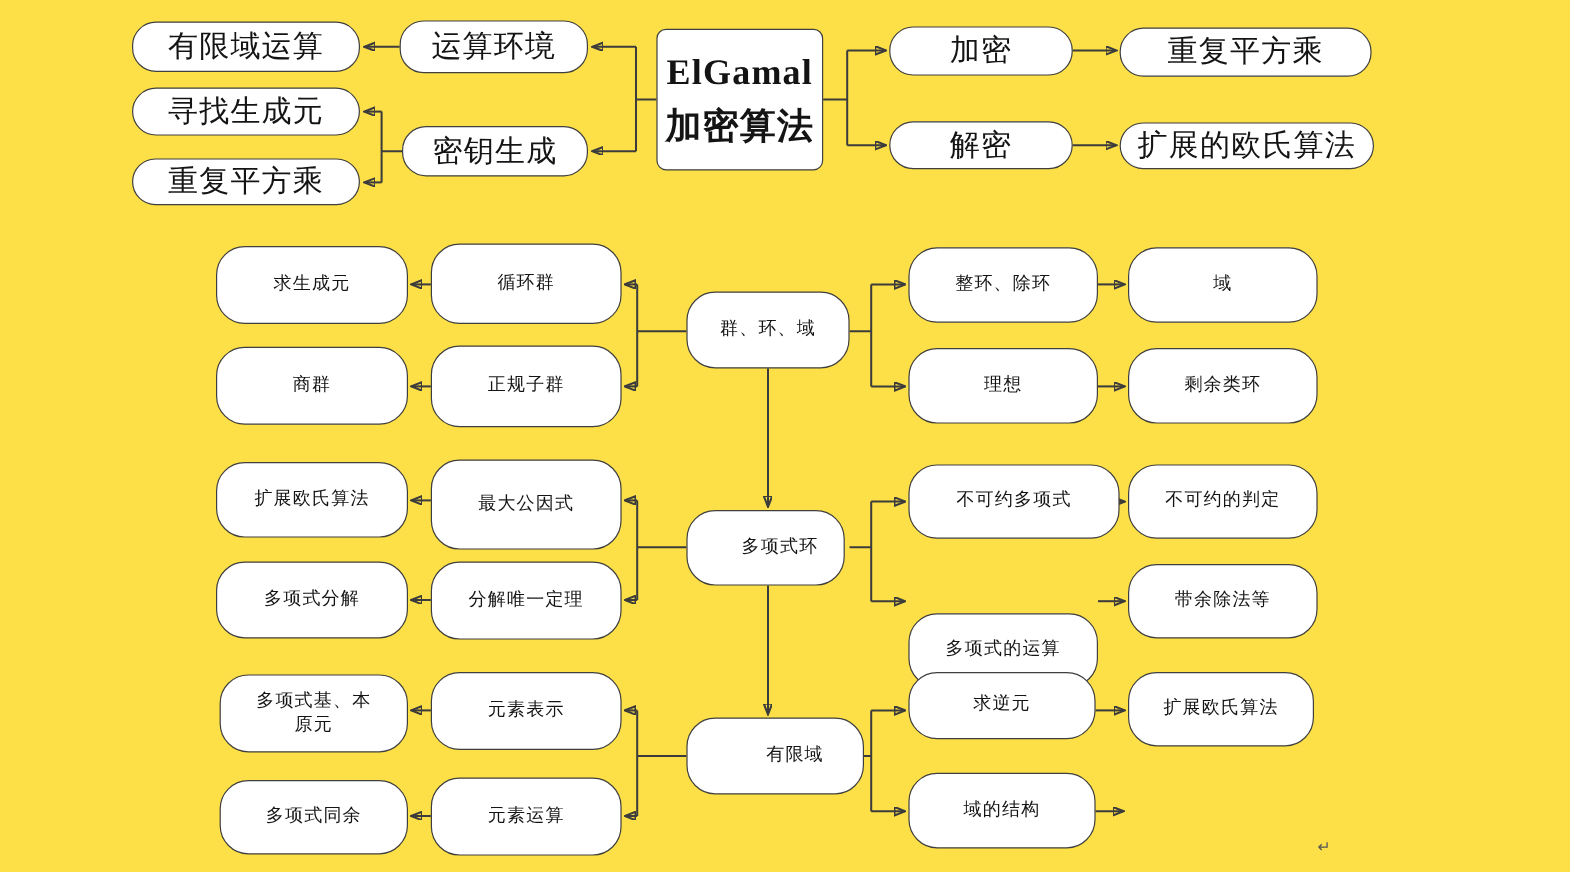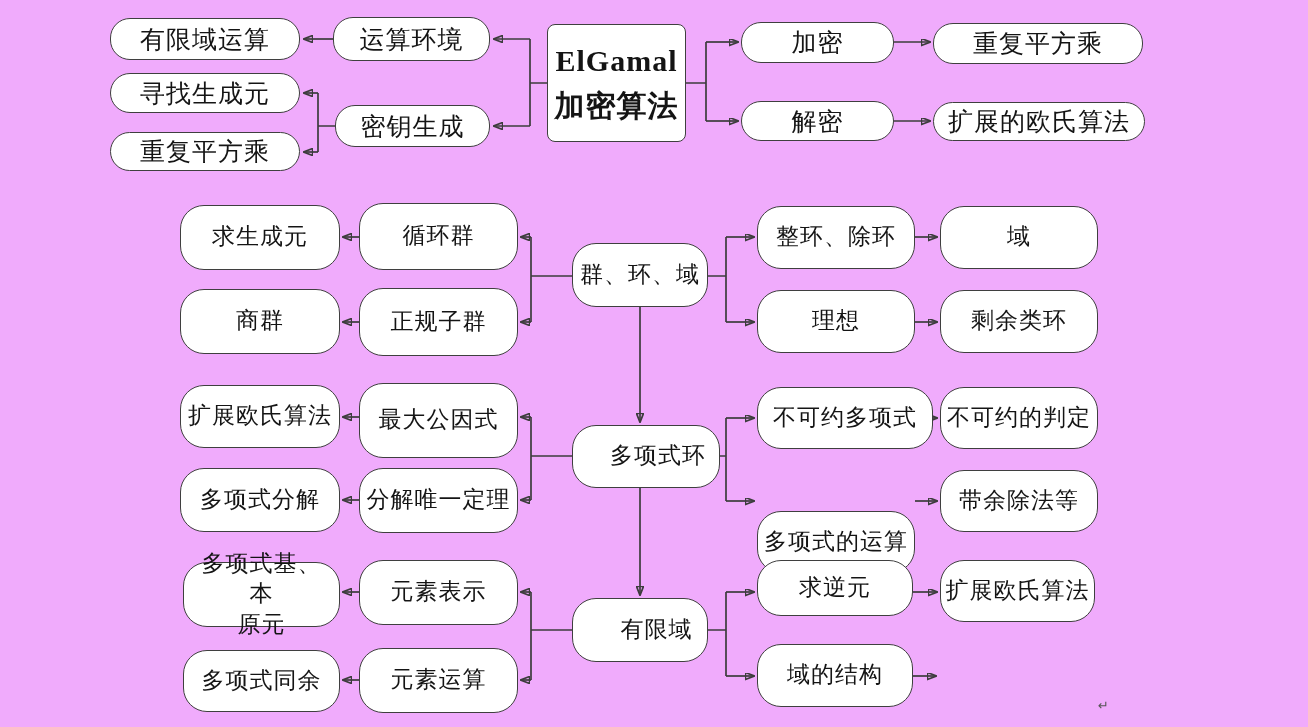--- a/index.html
+++ b/index.html
@@ -1,39 +1,39 @@
 <!DOCTYPE html>
 <html><head>
 <meta charset="utf-8">
 <style>
   html,body{margin:0;padding:0;background:#f3f3f3;}
   .canvas{
     position:relative;
     width:1308px;height:727px;
-    background:#f0abfc;
+    background:#fde047;
     overflow:hidden;
     font-family:"Liberation Serif","DejaVu Serif",serif;
     color:#141414;
   }
   .edges{position:absolute;left:0;top:0;width:1308px;height:727px;}
   .edges path{stroke:#3c3c3c;stroke-width:1.7;fill:none;}
   .nd{
     position:absolute;
     box-sizing:border-box;
     border:1.8px solid #3f3f3f;
     background:#ffffff;
     display:flex;flex-direction:column;
     align-items:center;justify-content:center;
     text-align:center;
     line-height:1.32;
     letter-spacing:1px;
     white-space:nowrap;
   }
   .pill{border-radius:20px;font-size:25px;}
-  .bx{border-radius:24px;font-size:23px;}
+  .bx{border-radius:24px;font-size:15px;}
   .bx.wrap{white-space:normal;padding:0 8px;}
   .root{border-radius:8px;font-size:30px;line-height:1.5;font-weight:bold;}
   .pmark{
     position:absolute;left:1098px;top:698px;
     font-size:13px;color:#555;letter-spacing:0;
     font-family:"Liberation Sans","DejaVu Sans",sans-serif;
   }
 </style>
 </head>
 <body>
@@ -161,21 +161,21 @@
   <div class="nd bx" style="left:940px;top:290px;width:158px;height:63px;">
       <span>剩余类环</span>
     </div>
 
   <div class="nd bx" style="left:180px;top:385px;width:160px;height:63px;">
       <span>扩展欧氏算法</span>
     </div>
   <div class="nd bx" style="left:359px;top:383px;width:159px;height:75px;">
       <span>最大公因式</span>
     </div>
-  <div class="nd bx" style="left:572px;top:425px;width:148px;height:63px;padding-left:24px;">
+  <div class="nd bx" style="left:572px;top:425px;width:132px;height:63px;padding-left:24px;">
       <span>多项式环</span>
     </div>
   <div class="nd bx" style="left:757px;top:387px;width:176px;height:62px;">
       <span>不可约多项式</span>
     </div>
   <div class="nd bx" style="left:940px;top:387px;width:158px;height:62px;">
       <span>不可约的判定</span>
     </div>
   <div class="nd bx" style="left:180px;top:468px;width:160px;height:64px;">
       <span>多项式分解</span>
@@ -190,21 +190,21 @@
       <span>带余除法等</span>
     </div>
 
   <div class="nd bx wrap" style="left:183px;top:562px;width:157px;height:65px;">
     <span>多项式基、本</span>
     <span>原元</span>
   </div>
   <div class="nd bx" style="left:359px;top:560px;width:159px;height:65px;">
       <span>元素表示</span>
     </div>
-  <div class="nd bx" style="left:572px;top:598px;width:136px;height:64px;padding-left:33px;">
+  <div class="nd bx" style="left:572px;top:598px;width:148px;height:64px;padding-left:33px;">
       <span>有限域</span>
     </div>
   <div class="nd bx" style="left:757px;top:560px;width:156px;height:56px;">
       <span>求逆元</span>
     </div>
   <div class="nd bx" style="left:940px;top:560px;width:155px;height:62px;">
       <span>扩展欧氏算法</span>
     </div>
   <div class="nd bx" style="left:183px;top:650px;width:157px;height:62px;">
       <span>多项式同余</span>

